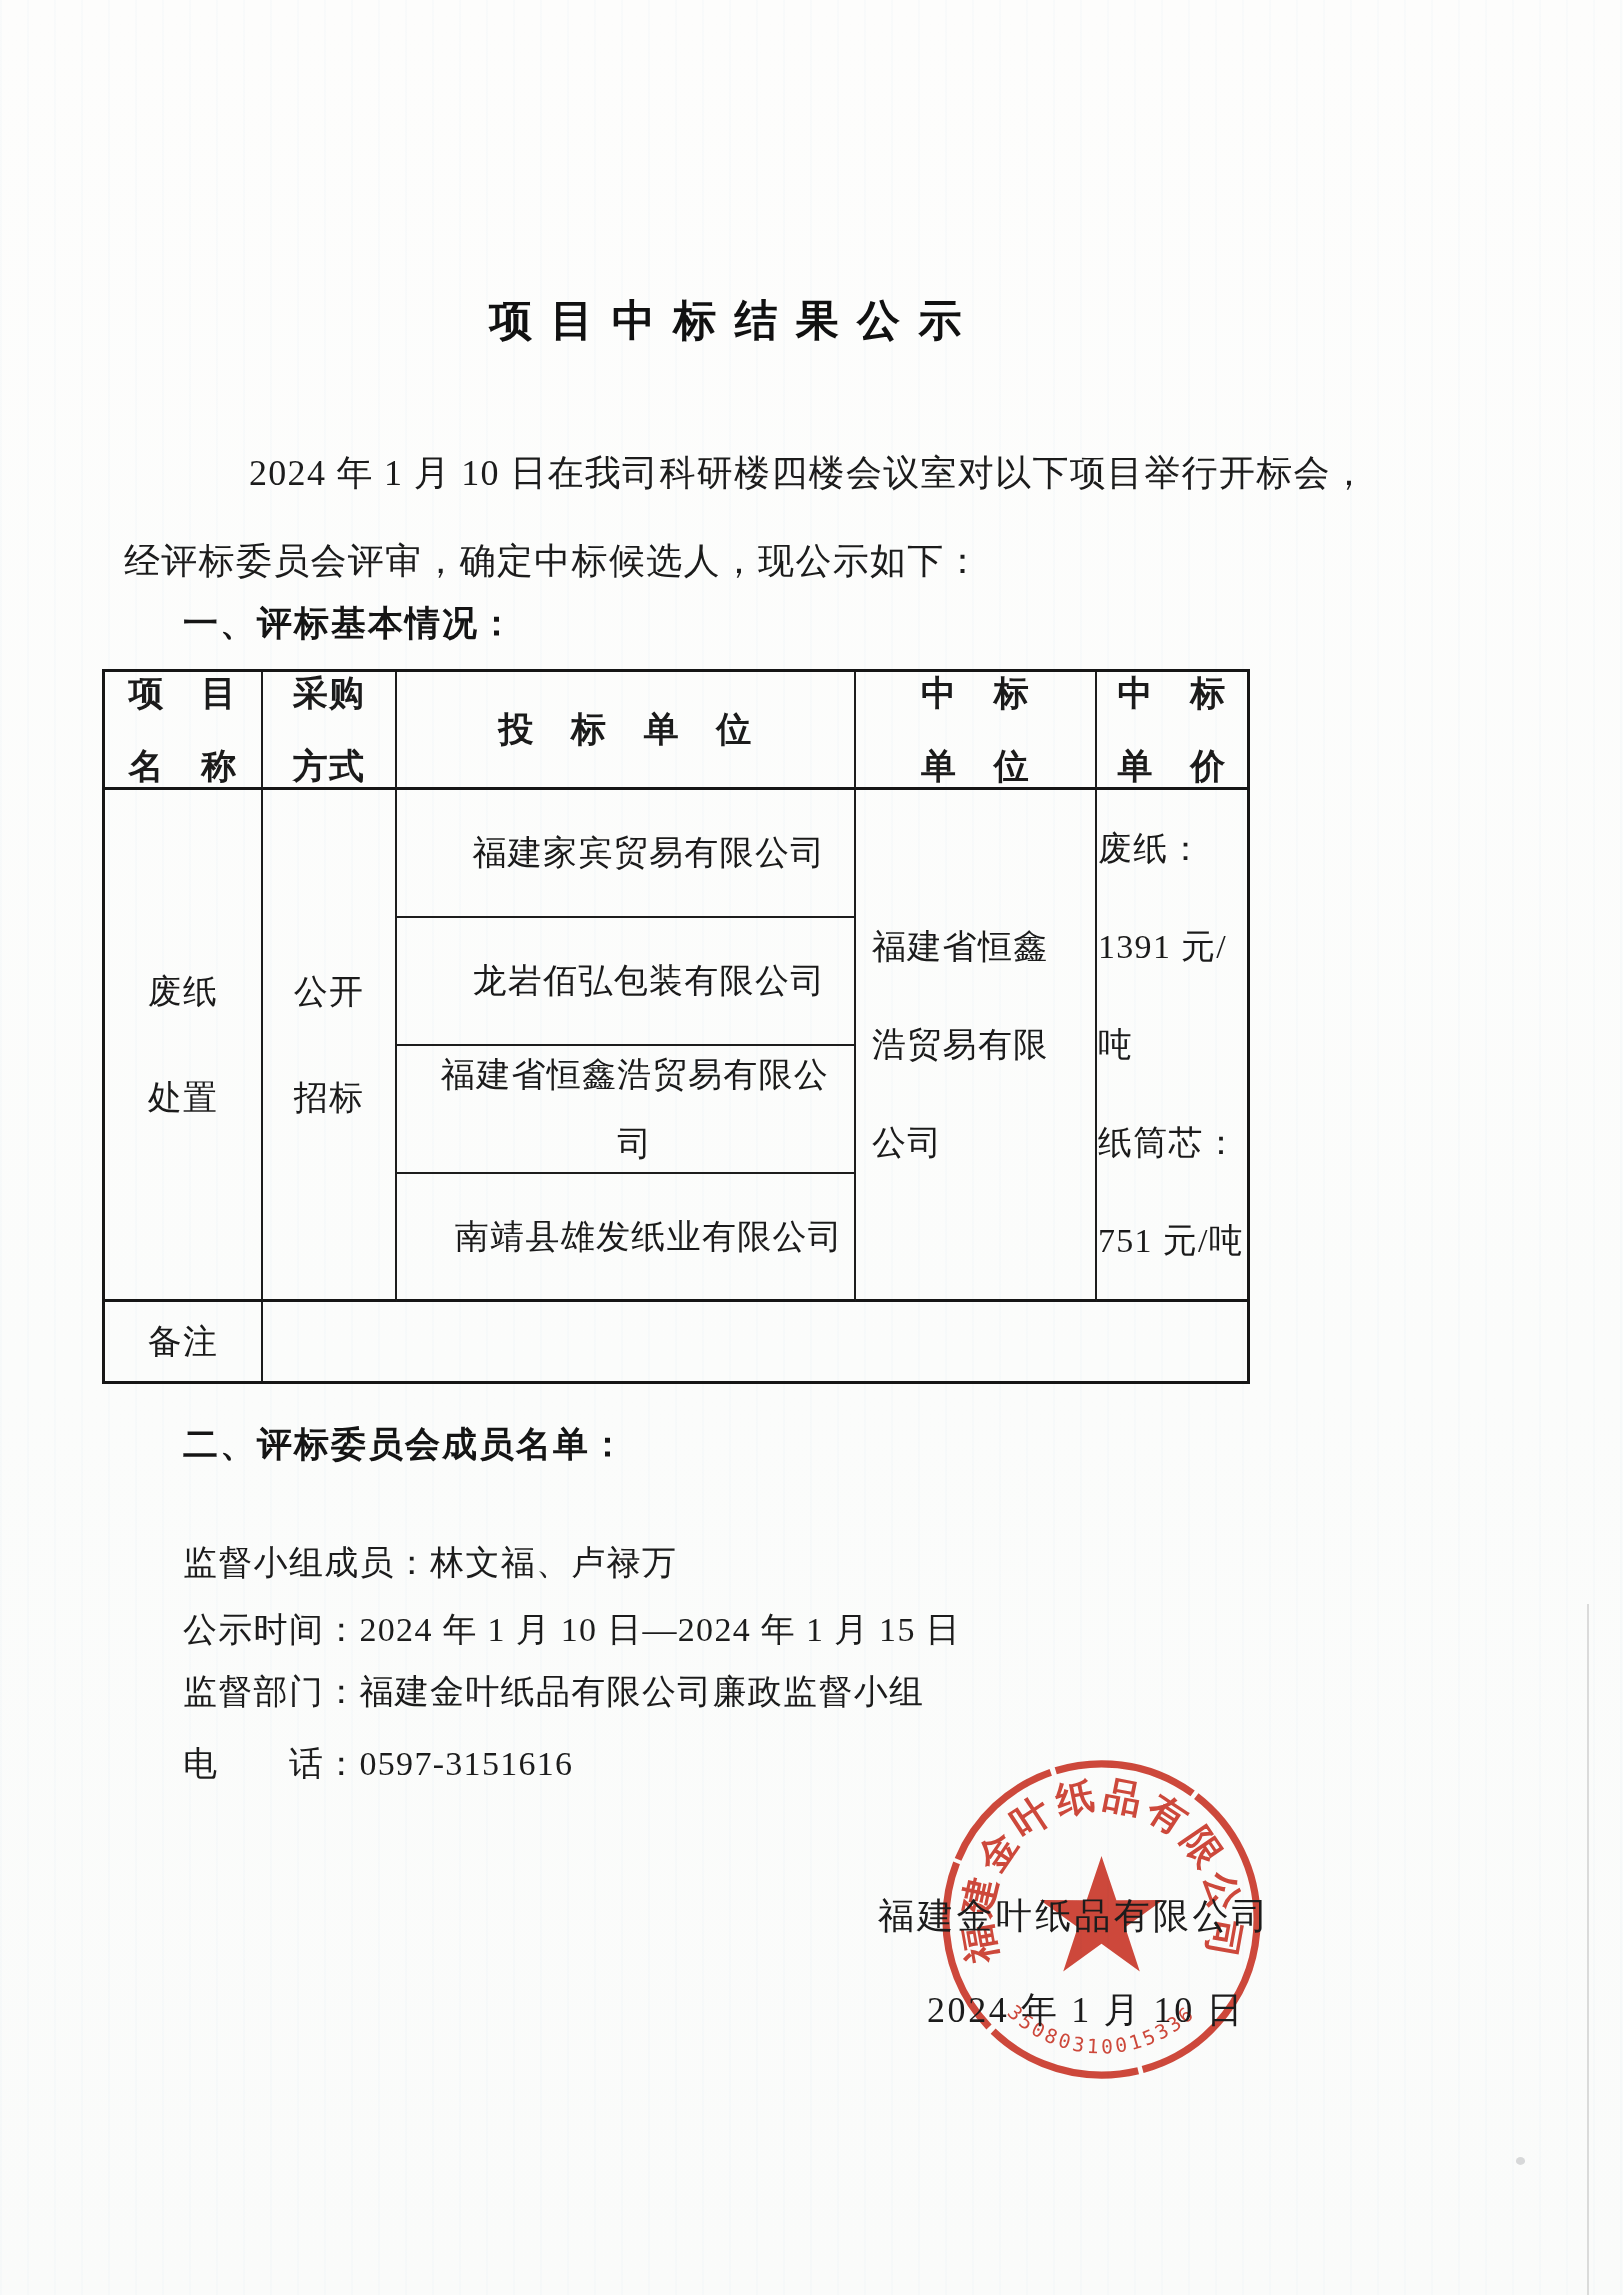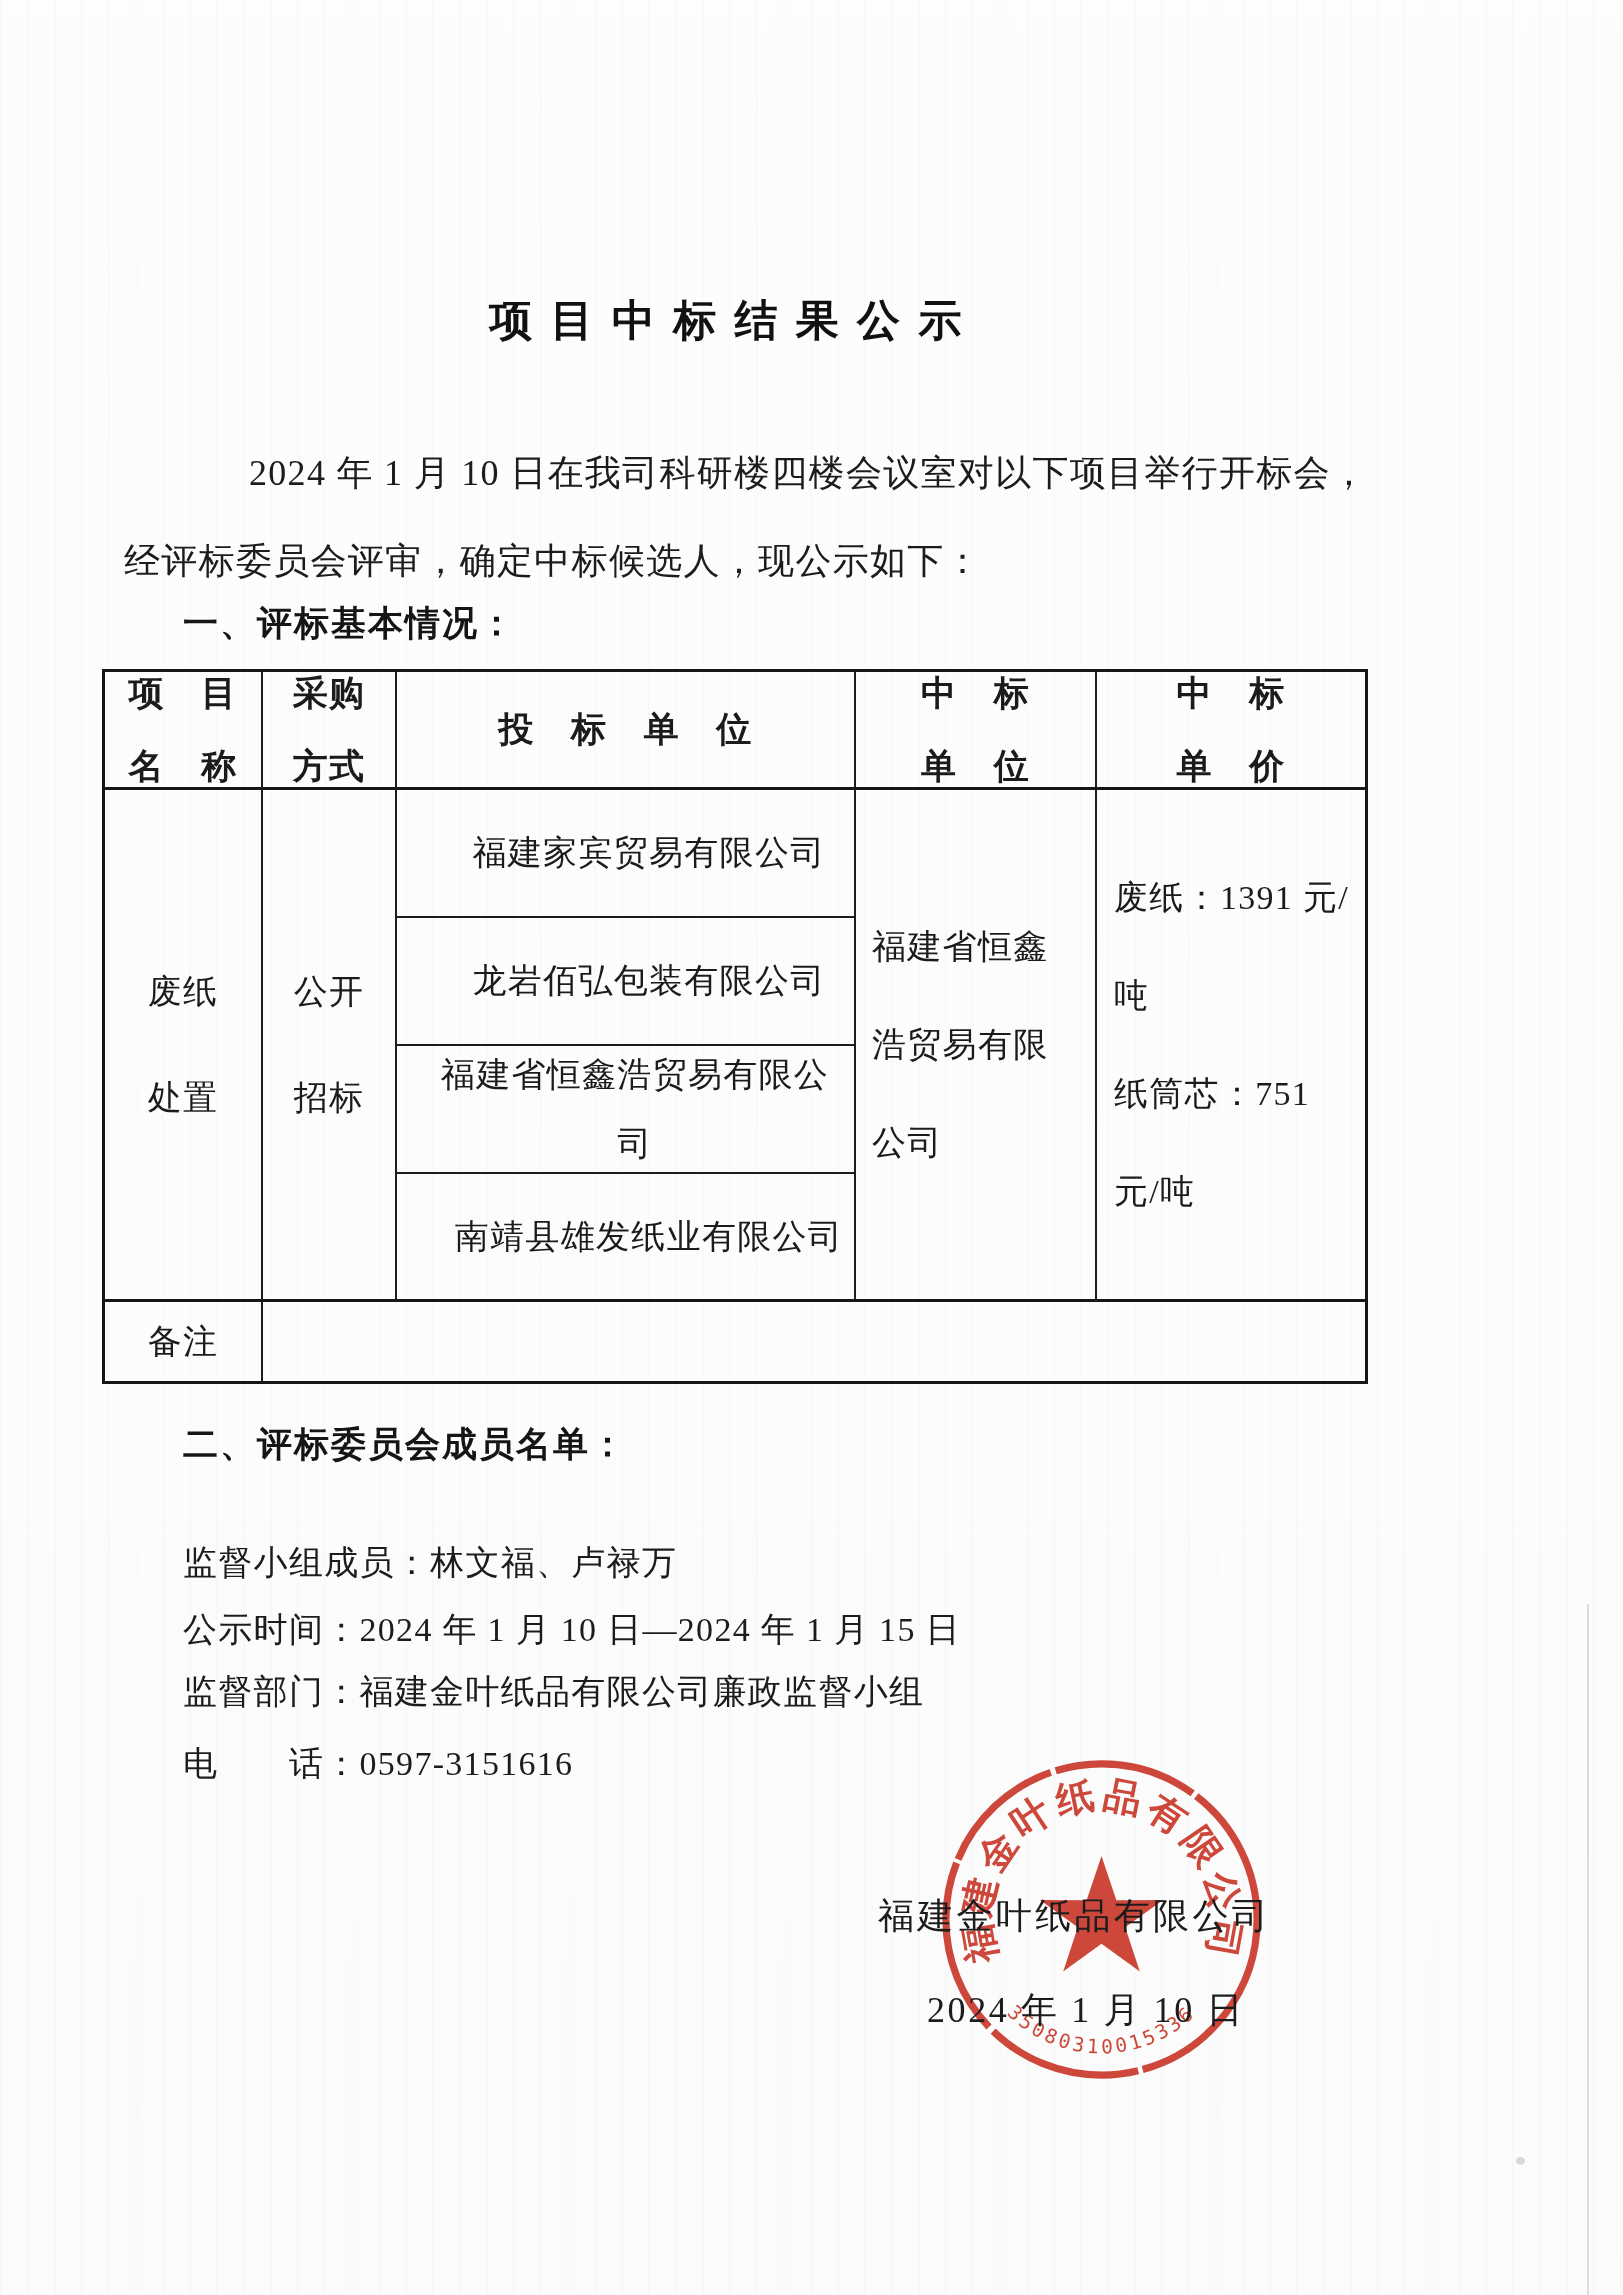--- a/index.html
+++ b/index.html
@@ -22,21 +22,21 @@
   }
   .para{font-size:36px;letter-spacing:1.3px;}
   .sec-heading{
     font-family:"Liberation Sans","DejaVu Sans",sans-serif;
     font-weight:bold;font-size:35px;letter-spacing:2px;color:#151515;
   }
   .list-line{font-size:34px;letter-spacing:1.3px;}
 
   
   .otable{
-    position:absolute;left:102px;top:669px;width:1266px;height:715px;
+    position:absolute;left:102px;top:669px;width:1148px;height:715px;
     box-sizing:border-box;border:3.9px solid #161616;
     display:grid;
     grid-template-columns:158px 134px 459px 241px 1fr;
     grid-template-rows:118px 128px 128px 128px 128px 1fr;
     background:transparent;
   }
   .cell{
     box-sizing:border-box;display:flex;flex-direction:column;
     justify-content:center;align-items:center;
     font-size:34px;color:#1b1b1b;letter-spacing:1.3px;
@@ -44,21 +44,21 @@
   .br{border-right:2px solid #1d1d1d;}
   .bb3{border-bottom:2px solid #1d1d1d;}
   .bb5{border-bottom:3.3px solid #161616;}
   .hcell{font-weight:bold;font-size:35px;gap:26px;}
   .merged-rows{grid-row:2/6;}
   .left-pad{align-items:flex-start;}
   .bidder{padding-left:47px;align-items:center;}
   .bidder .wrapline{line-height:69px;}
   .twoline{gap:60px;}
   .winner-cell{padding-left:16px;line-height:98px;}
-  .price-cell{padding-left:17px;line-height:98px;padding-bottom:39px;margin-top:40px;}
+  .price-cell{padding-left:1px;line-height:98px;padding-bottom:39px;margin-top:40px;}
   .remark-label{grid-row:6;grid-column:1;}
   .remark-value{grid-row:6;grid-column:2/6;}
 
   
   .sig-company{font-size:36px;letter-spacing:3.3px;}
   .sig-date{font-size:36px;letter-spacing:2.6px;}
   .stamp-wrap{
     position:absolute;left:925px;top:1743px;width:353px;height:353px;
     mix-blend-mode:multiply;opacity:0.9;
   }

